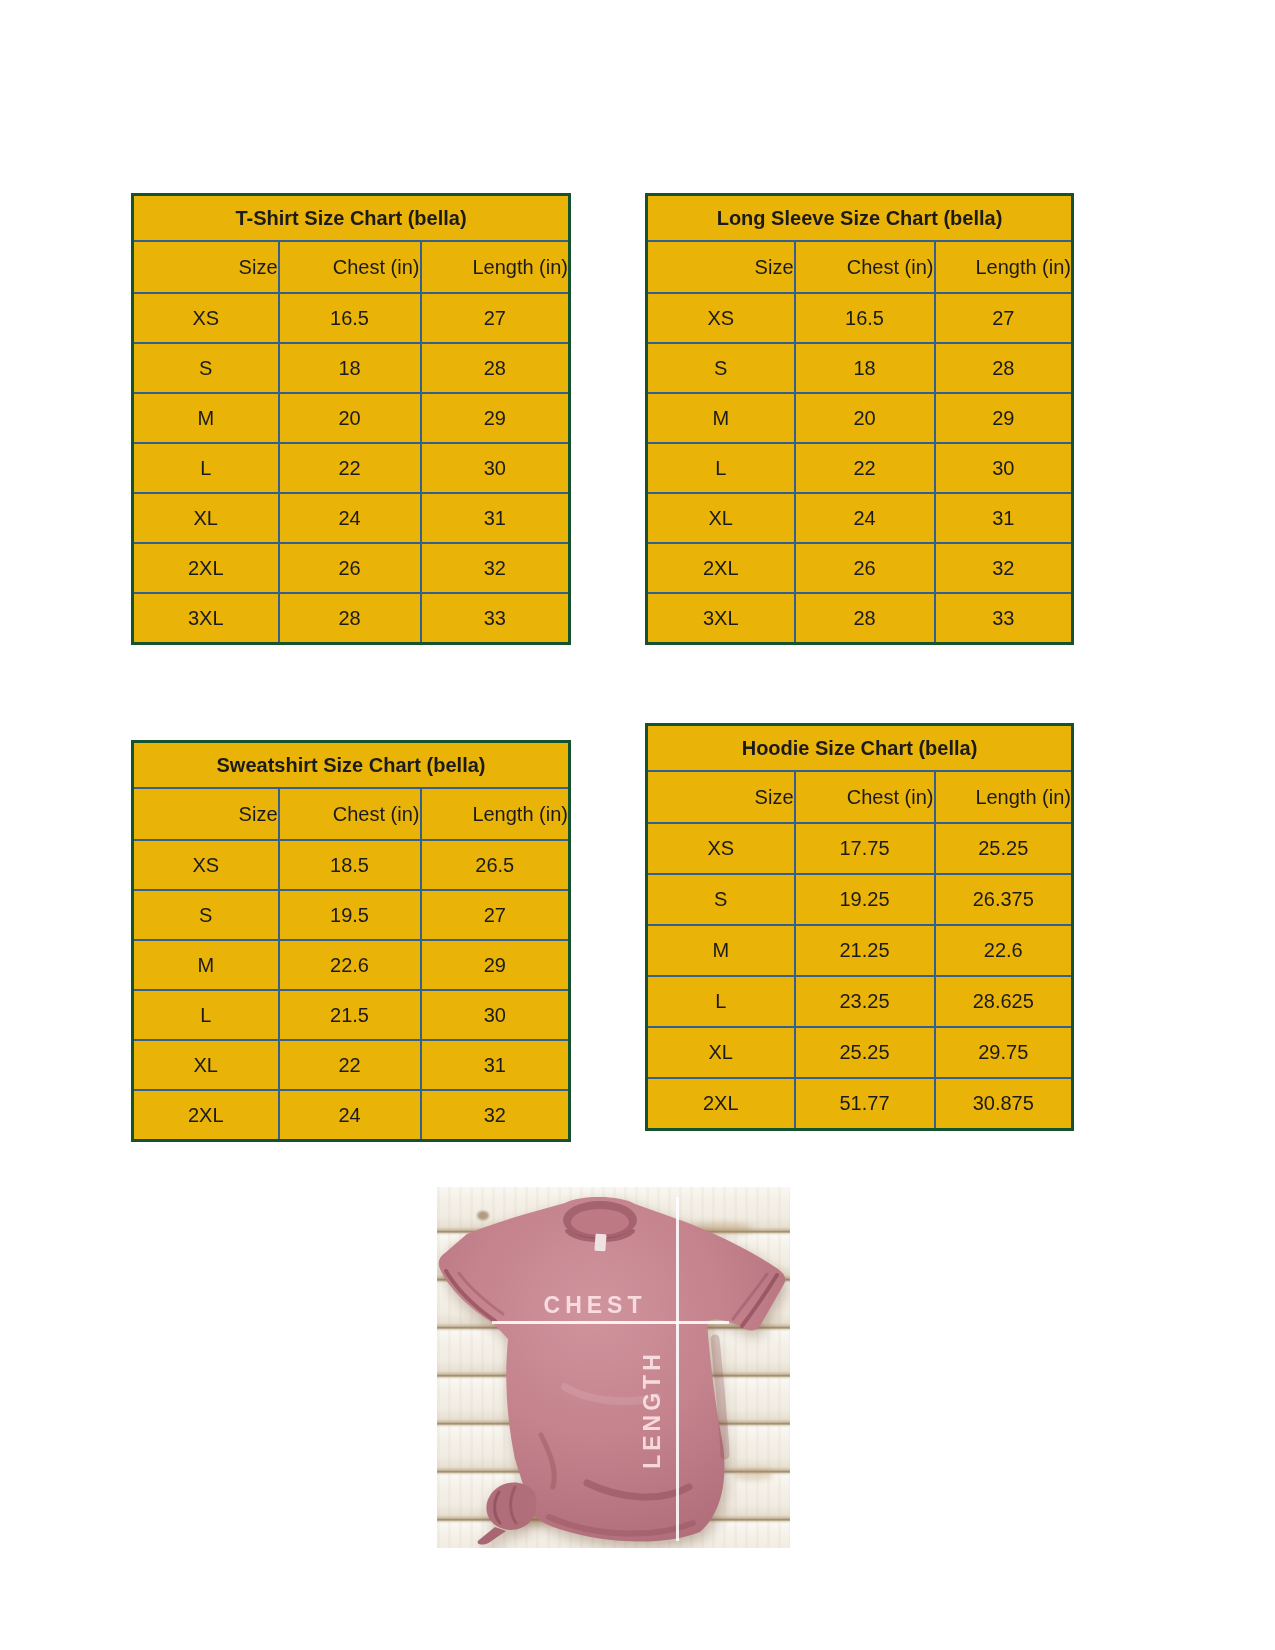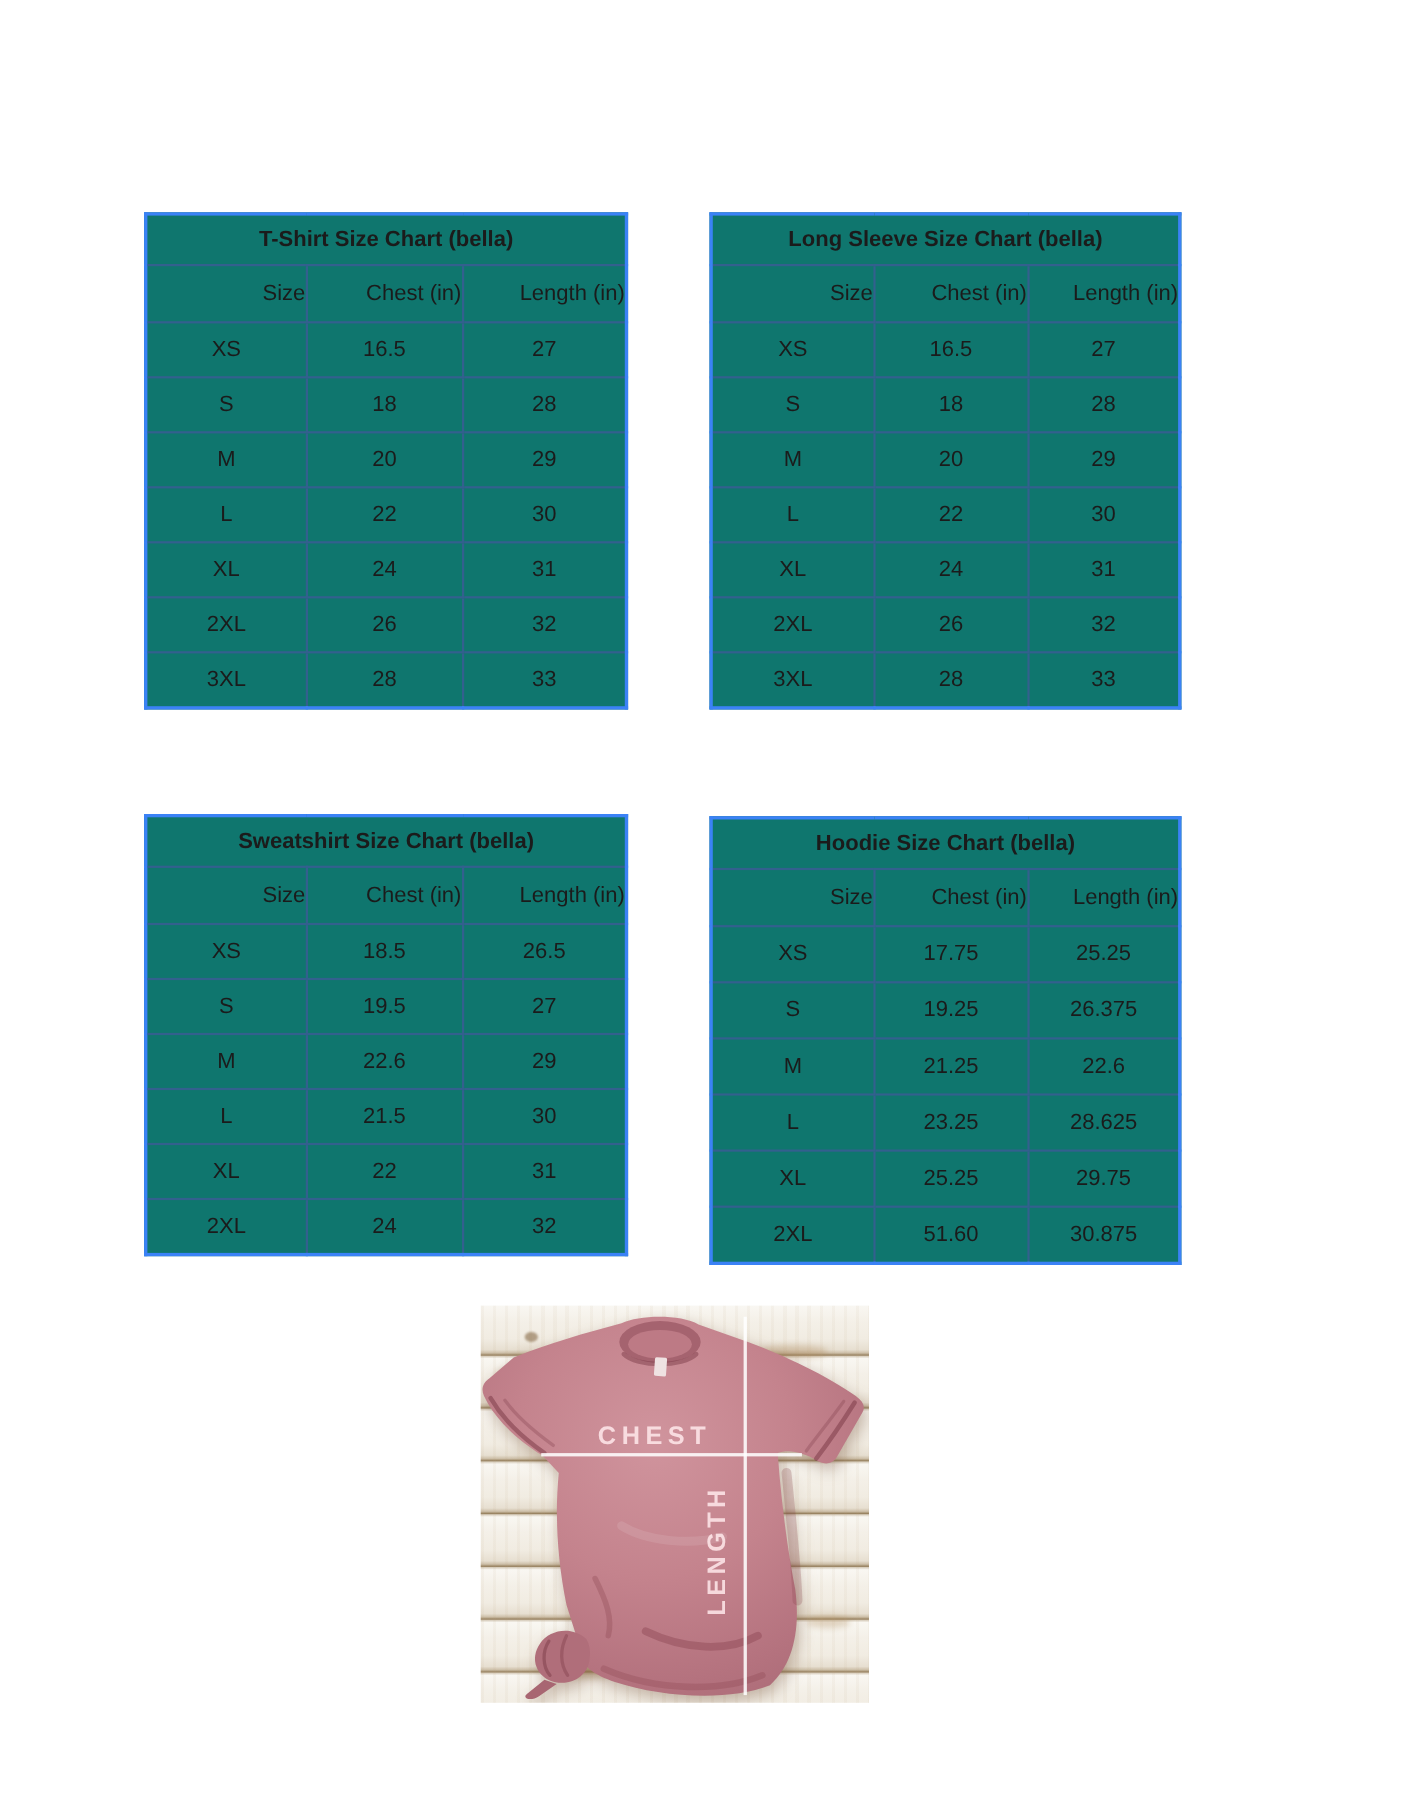--- a/index.html
+++ b/index.html
@@ -3,34 +3,34 @@
 <meta charset="utf-8">
 <style>
   html,body{margin:0;padding:0;}
   body{
     width:1275px;height:1650px;position:relative;background:#ffffff;
     font-family:"Liberation Sans", sans-serif;color:#1b1b1b;
   }
   
   .size-table{
     position:absolute;border-collapse:collapse;table-layout:fixed;
-    border:3px solid #3b82f6;background:#0f766e;
+    border:3px solid #14532d;background:#eab308;
   }
   .size-table td{
     border:2px solid #33608E;text-align:center;vertical-align:middle;
     font-size:20px;padding:0;overflow:hidden;white-space:nowrap;
   }
   .size-table .title-row td{height:44px;font-weight:bold;font-size:20px;}
   .size-table .header-row td{height:50px;text-align:right;}
   .size-table .data-row td{height:48px;}
   .size-table.tall .data-row td{height:49px;}
   #tbl-tshirt{left:131px;top:193px;width:437px;}
   #tbl-longsleeve{left:645px;top:193px;width:426px;}
   #tbl-sweatshirt{left:131px;top:740px;width:437px;}
-  #tbl-hoodie{left:645px;top:742px;width:426px;padding-left:20px;}
+  #tbl-hoodie{left:645px;top:723px;width:426px;padding-left:20px;}
 
   
   .photo{
     position:absolute;left:437px;top:1187px;width:353px;height:361px;
     overflow:hidden;
     background:
       repeating-linear-gradient(to right, rgba(183,158,121,0.07) 0 3px, rgba(0,0,0,0) 3px 11px),
       repeating-linear-gradient(to bottom,
         #f9f7f2 0px, #f4f0e8 14px, #f1ece2 30px, #e7dfd1 40px,
         #cdbfa8 43px, #97815f 45px, #d9cfbf 46px, #f9f7f2 48px);
@@ -250,21 +250,21 @@
         <td>23.25</td>
         <td>28.625</td>
       </tr>
       <tr class="data-row">
         <td>XL</td>
         <td>25.25</td>
         <td>29.75</td>
       </tr>
       <tr class="data-row">
         <td>2XL</td>
-        <td>51.60</td>
+        <td>51.77</td>
         <td>30.875</td>
       </tr>
     </tbody>
   </table>
 
 <div class="photo">
   <div class="blotch b1"></div>
   <div class="blotch b2"></div>
   <div class="blotch b3"></div>
   <div class="blotch b4"></div>

